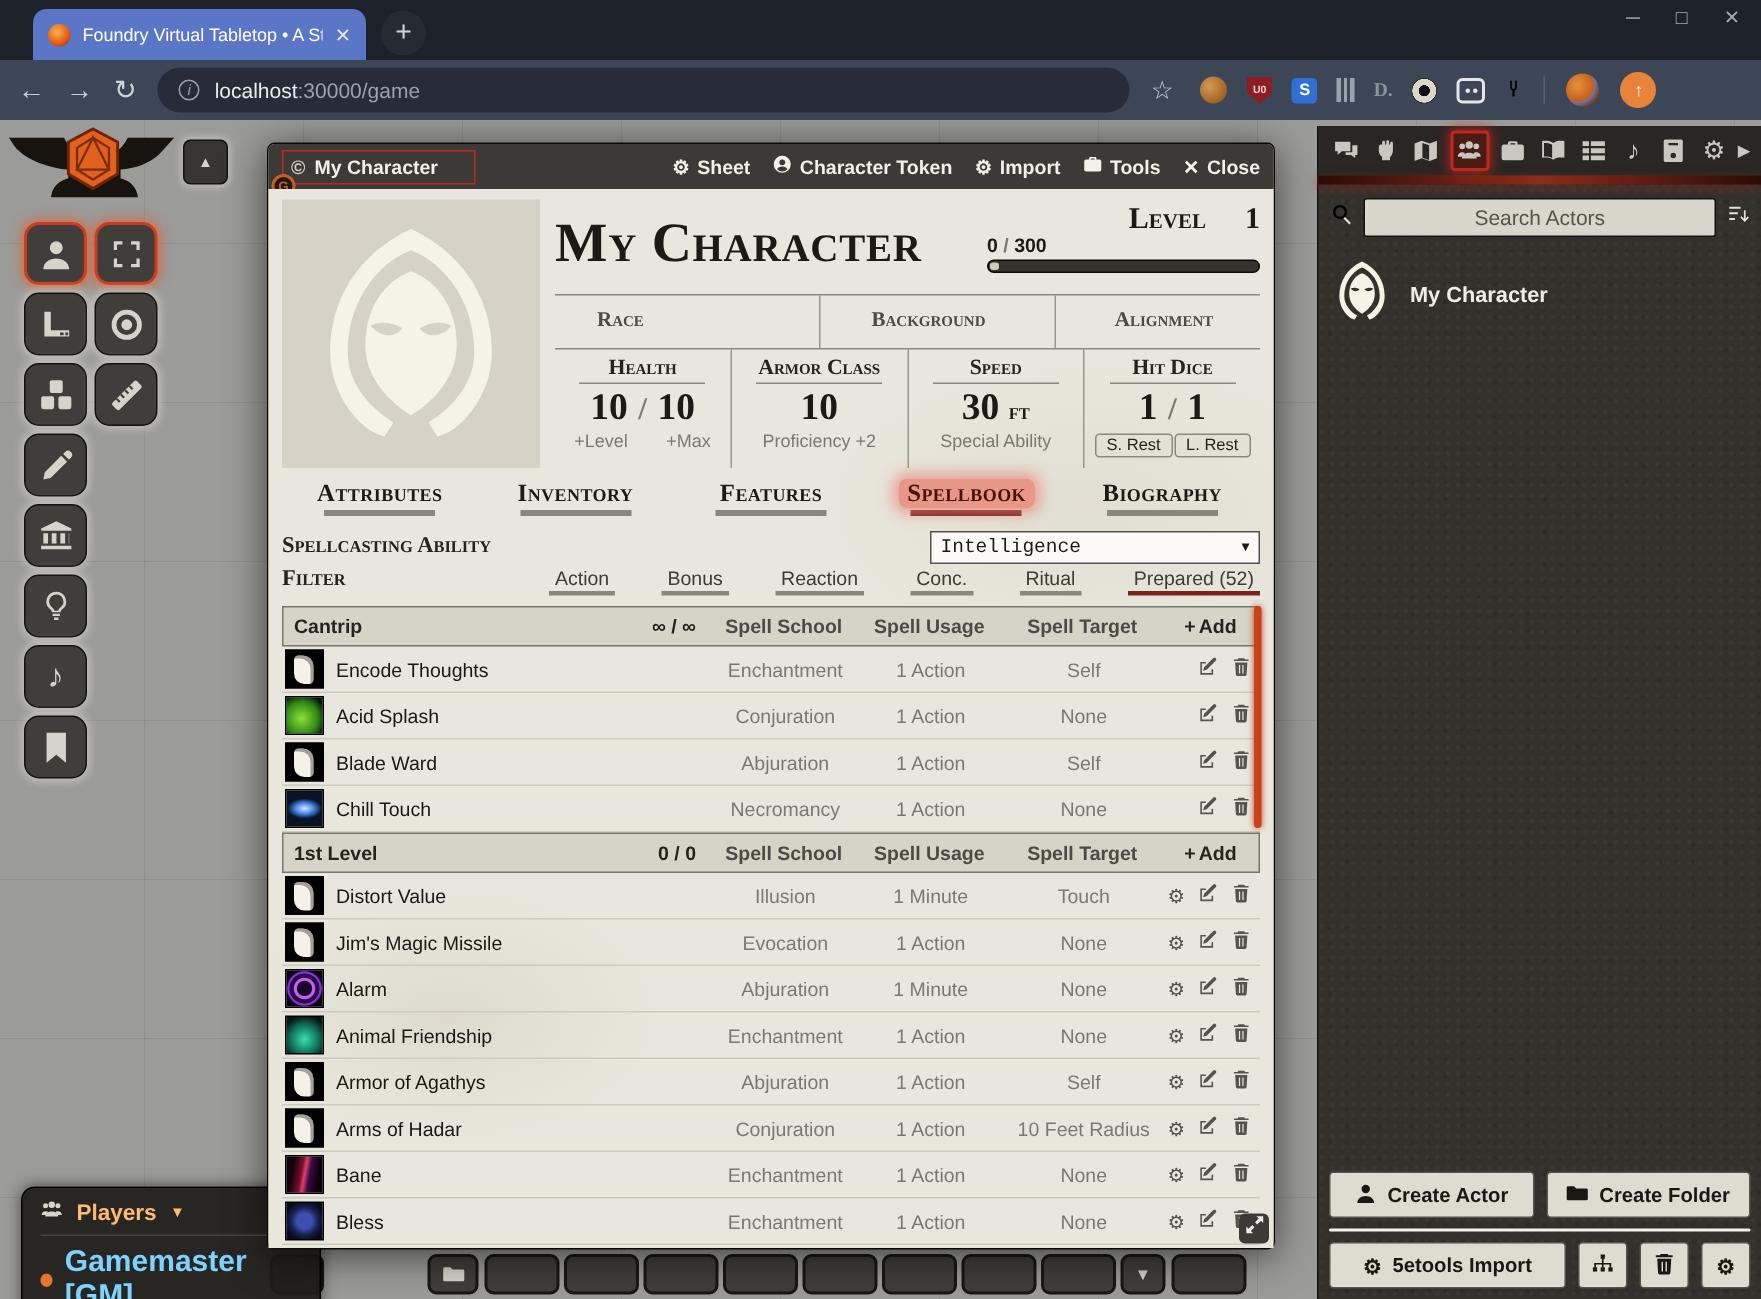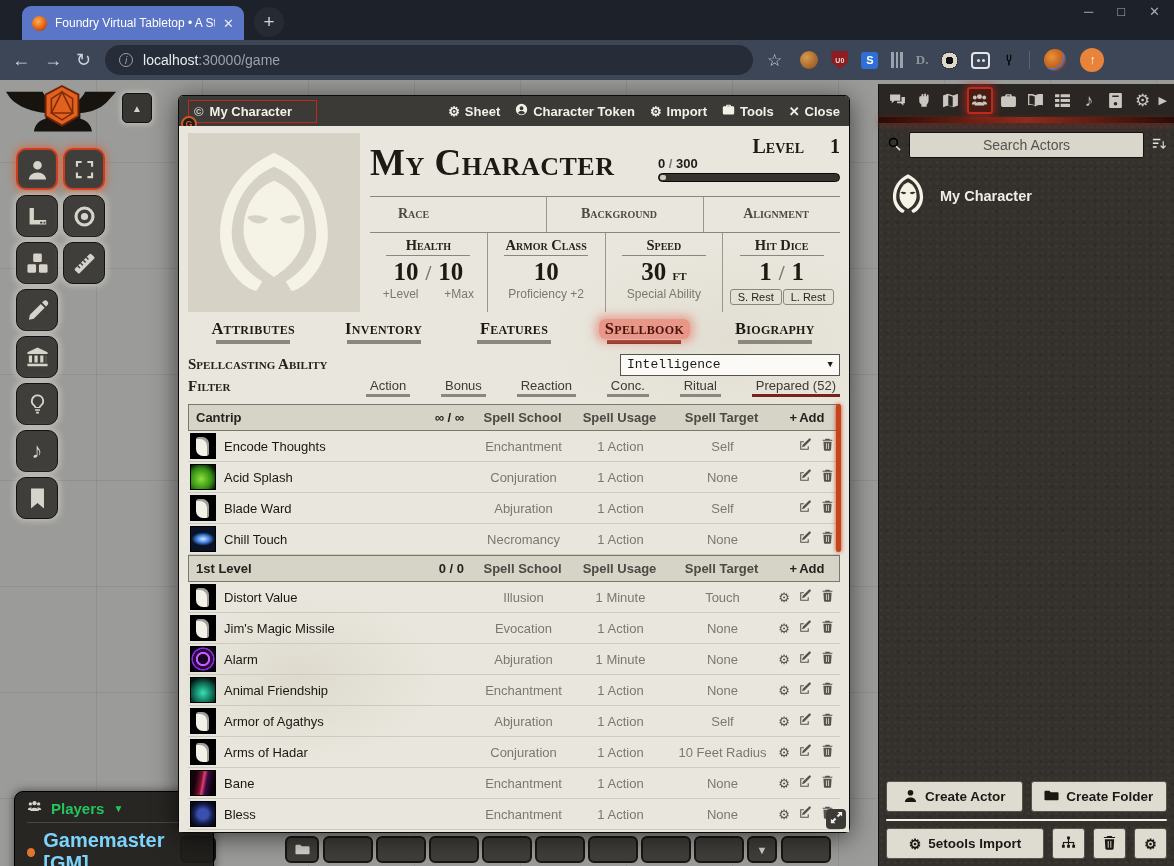--- a/index.html
+++ b/index.html
@@ -66,21 +66,21 @@
              box-shadow:0 0 6px 2px #e9e7dd77; }
   .toolbtn svg { width:23px; height:23px; fill:currentColor; }
   .toolbtn.single { grid-column:1; }
   .toolbtn.active { border:2px solid #cf3b1d; box-shadow:0 0 7px 2px #d8683fcc; }
   .toolbtn .glyph { font-size:22px; line-height:1; }
 
   
   .players { position:absolute; left:14px; top:791px; width:200px; background:#201e1bee;
              border:1px solid #000; border-radius:9px; padding:7px 12px 6px; z-index:5;
              box-shadow:0 0 10px #0008; }
-  .players-head { display:flex; align-items:center; gap:9px; color:#22c55e; font-weight:bold; font-size:15px;
+  .players-head { display:flex; align-items:center; gap:9px; color:#fdba74; font-weight:bold; font-size:15px;
                   padding-bottom:5px; border-bottom:1px solid #4a4742; }
   .players-head svg { width:17px; height:17px; fill:#d5d3ca; }
   .player-row { display:flex; align-items:center; gap:8px; padding-top:6px; }
   .pdot { width:9px; height:9px; border-radius:50%; background:#e0762f; }
   .pname { color:#7dd3fc; font-weight:bold; font-size:20px; }
 
   
   .hotbar { position:absolute; top:836px; left:0; height:28px; z-index:4; }
   .hslot,.hbtn { position:absolute; height:27px; background:#403e3a; border:2px solid #191713; border-radius:6px; }
   .hbtn { display:flex; align-items:center; justify-content:center; color:#d5d3ca; }

